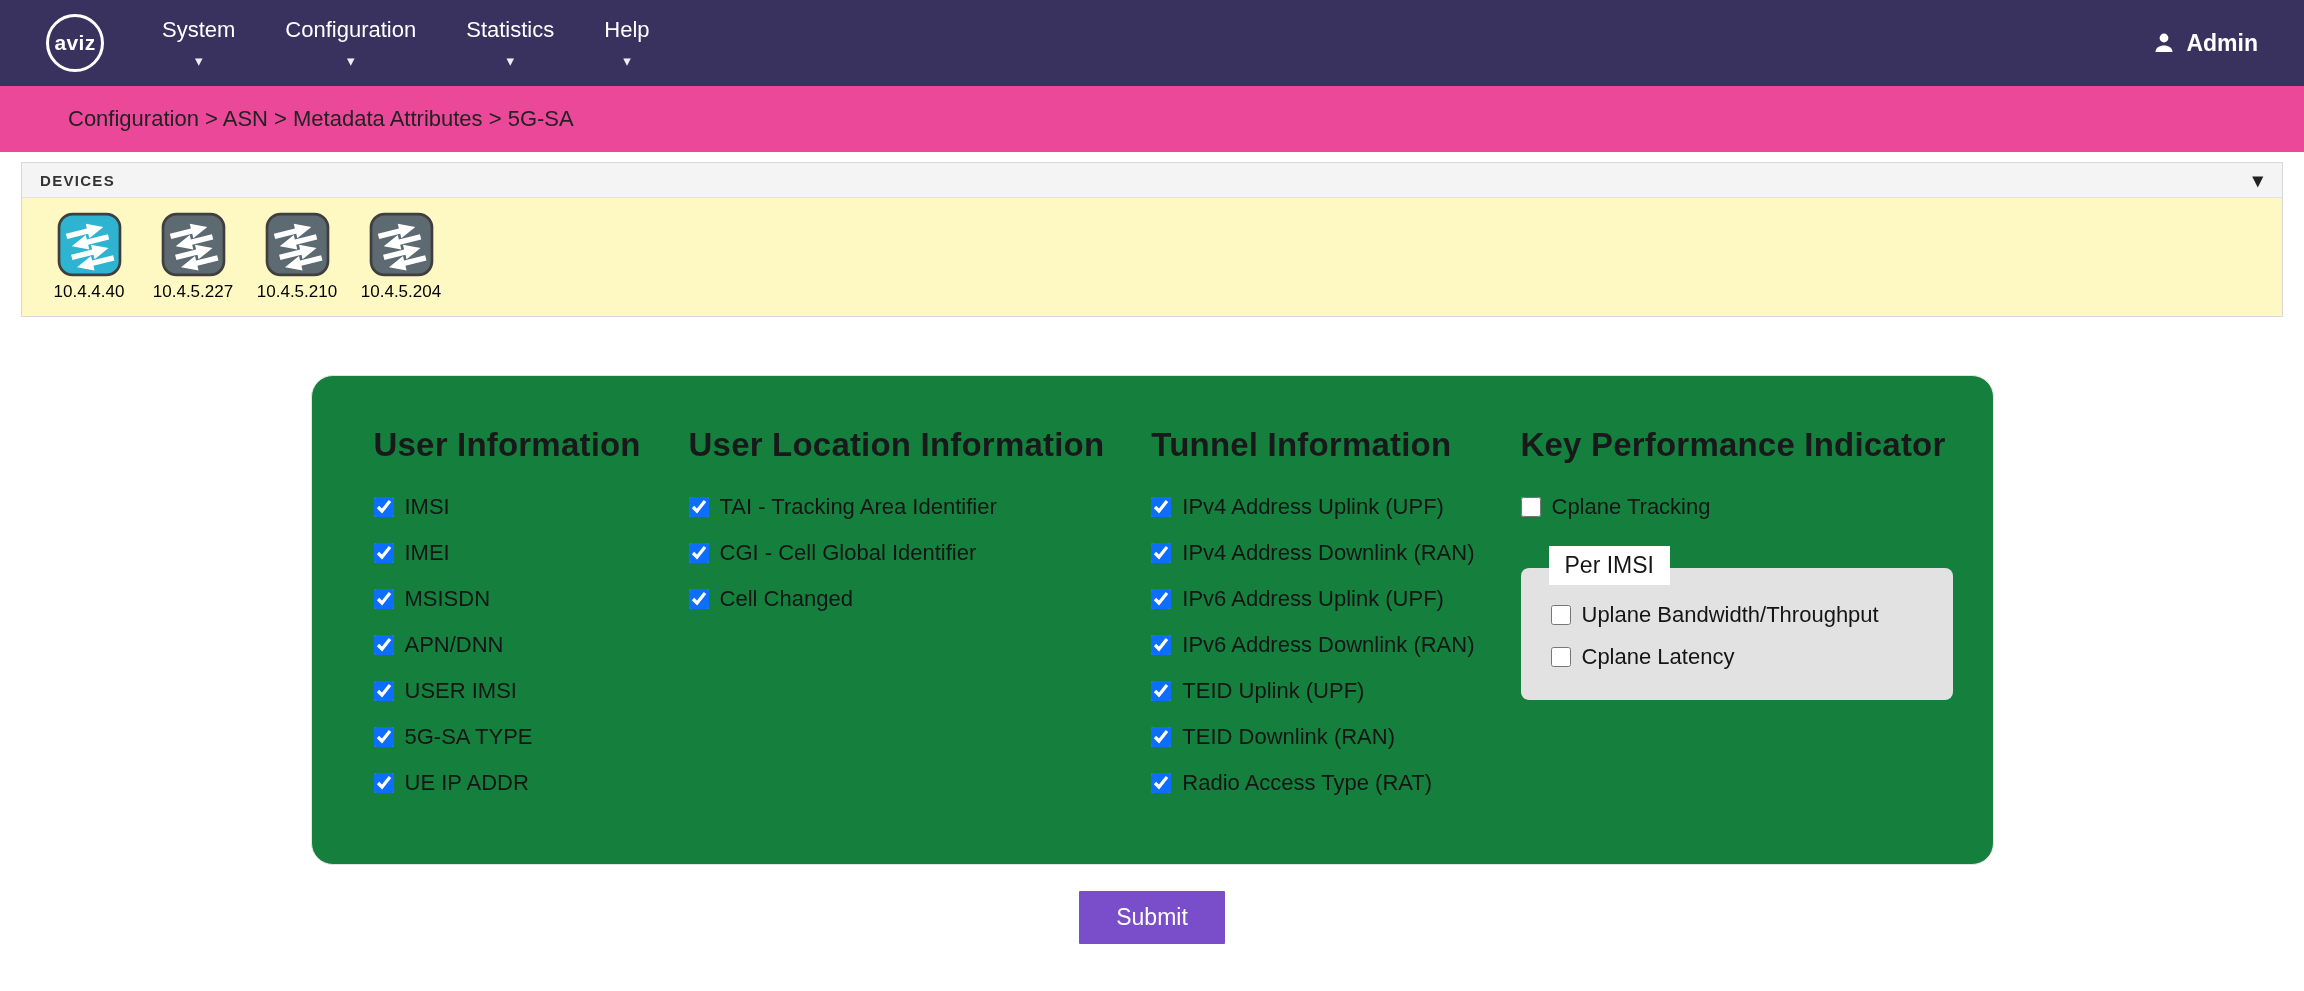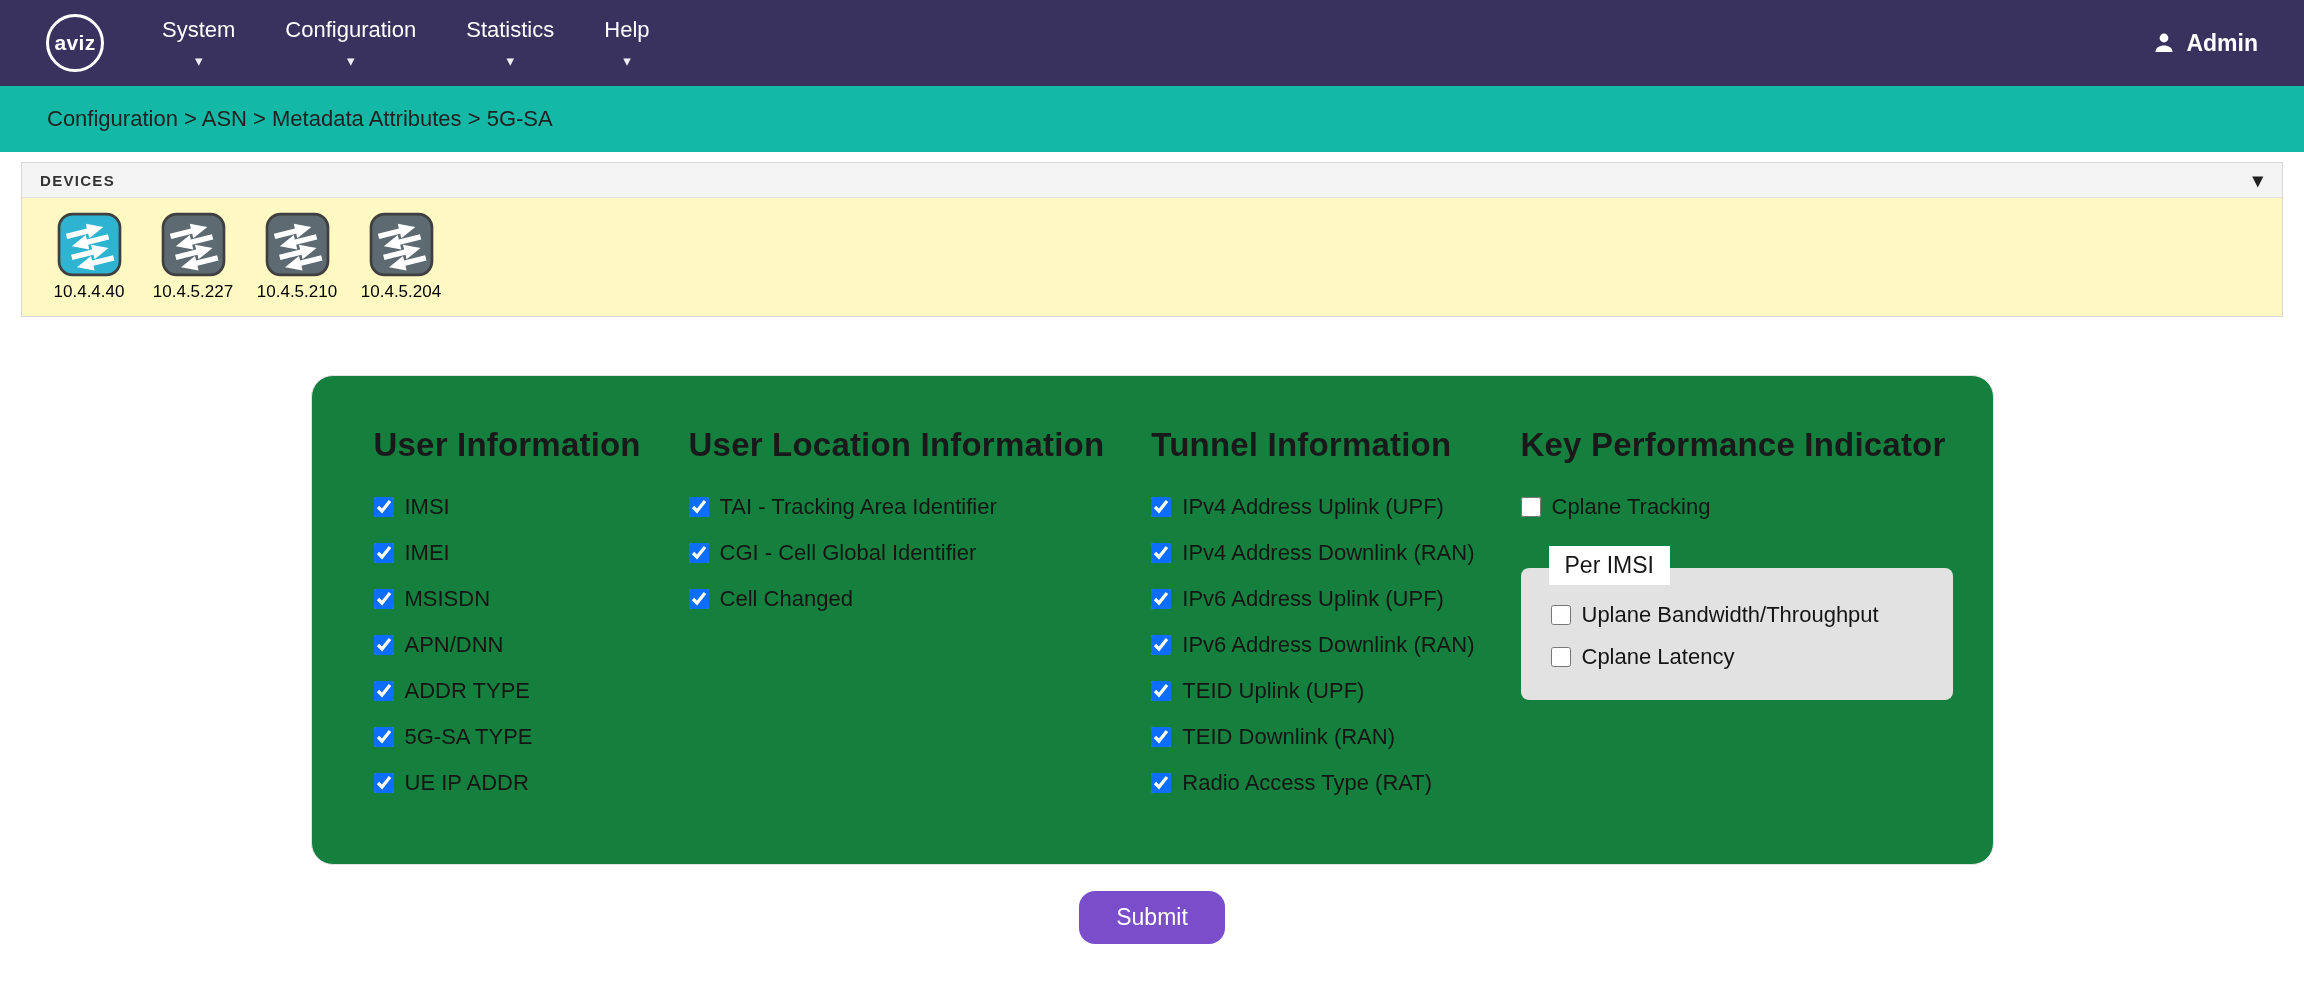--- a/index.html
+++ b/index.html
@@ -18,21 +18,21 @@
   }
   
   .navbar{height:86px;background:var(--navbar-bg);display:flex;align-items:center;padding:0 46px;color:#fff;}
   .brand{display:flex;align-items:center;cursor:pointer;}
   .brand-ring{width:58px;height:58px;border:3px solid #fff;border-radius:50%;display:flex;align-items:center;justify-content:center;font-size:21px;font-weight:700;letter-spacing:.3px;}
   .nav-items{display:flex;gap:50px;margin-left:58px;font-size:22px;font-weight:500;}
   .nav-item{display:flex;align-items:center;gap:9px;cursor:pointer;white-space:nowrap;flex-direction:column;}
   .caret{font-size:15px;opacity:.92;}
   .nav-user{margin-left:auto;display:flex;align-items:center;gap:10px;font-weight:700;font-size:23px;cursor:pointer;}
   
-  .breadcrumb-bar{background:#14b8a6;padding:20px 47px;font-size:22px;font-weight:500;color:#222;}
+  .breadcrumb-bar{background:#ec4899;padding:20px 68px;font-size:22px;font-weight:500;color:#222;}
   
   .devices-panel{margin:10px 21px 0;border:1px solid #d8d8d8;background:#fff;}
   .devices-header{display:flex;align-items:center;justify-content:space-between;background:#f4f4f4;border-bottom:1px solid #e2e2e2;padding:7px 18px;font-size:15px;letter-spacing:1.3px;color:#333;font-weight:600;}
   .devices-caret{font-size:20px;color:#222;cursor:pointer;line-height:1;}
   .devices-body{background:#fef9c3;padding:14px 18px 12px;display:flex;gap:6px;min-height:118px;}
   .device{width:98px;display:flex;flex-direction:column;align-items:center;gap:5px;cursor:pointer;}
   .device svg{color:var(--device-default);display:block;}
   .device.selected svg{color:var(--device-selected);}
   .device-ip{font-size:17px;color:#000;}
   
@@ -44,21 +44,21 @@
   .section-title{font-size:33px;font-weight:600;color:#19191c;margin:0 0 30px;letter-spacing:.2px;}
   .chk{display:flex;align-items:center;gap:11px;margin-bottom:20px;font-size:22px;color:#151515;cursor:pointer;}
   .chk input{width:20px;height:20px;accent-color:var(--accent);margin:0;flex:none;cursor:pointer;}
   
   .per-imsi{margin-top:26px;}
   .per-imsi-title{display:inline-block;background:#fff;padding:6px 16px;font-size:23px;position:relative;z-index:1;margin-left:28px;color:#161616;}
   .per-imsi-panel{background:#e2e2e3;border-radius:8px;margin-top:-17px;padding:34px 24px 14px 30px;width:432px;}
   .per-imsi-panel .chk{margin-bottom:16px;}
   
   .submit-row{text-align:center;margin-top:26px;}
-  .submit-btn{background:var(--submit);color:#fff;border:none;border-radius:16px;padding:13px 37px;font-size:23px;font-family:inherit;cursor:pointer;}
+  .submit-btn{background:var(--submit);color:#fff;border:none;border-radius:1px;padding:13px 37px;font-size:23px;font-family:inherit;cursor:pointer;}
 </style>
 </head>
 <body>
 
 <svg width="0" height="0" style="position:absolute" aria-hidden="true">
   <defs>
     <clipPath id="swclip">
         <rect x="2" y="2" width="44" height="44" rx="9"></rect>
       </clipPath>
     <g id="sw-arrows" fill="#ffffff" transform="rotate(-14 24 24)">
@@ -165,21 +165,21 @@
     <label class="chk">
       <input type="checkbox" checked="" style="">
       <span>MSISDN</span>
     </label>
     <label class="chk">
       <input type="checkbox" checked="" style="">
       <span>APN/DNN</span>
     </label>
     <label class="chk">
       <input type="checkbox" checked="" style="">
-      <span>ADDR TYPE</span>
+      <span>USER IMSI</span>
     </label>
     <label class="chk">
       <input type="checkbox" checked="" style="">
       <span>5G-SA TYPE</span>
     </label>
     <label class="chk">
       <input type="checkbox" checked="" style="">
       <span>UE IP ADDR</span>
     </label>
   </div>

